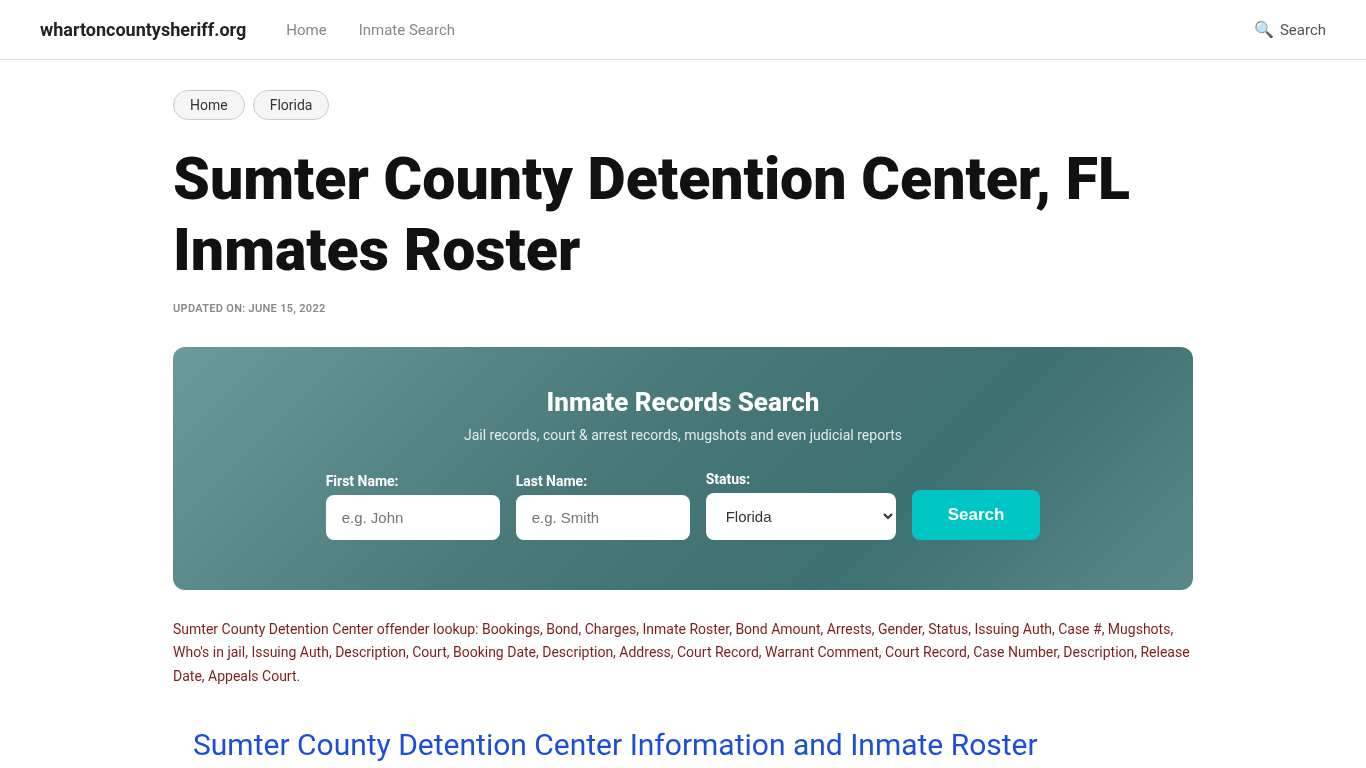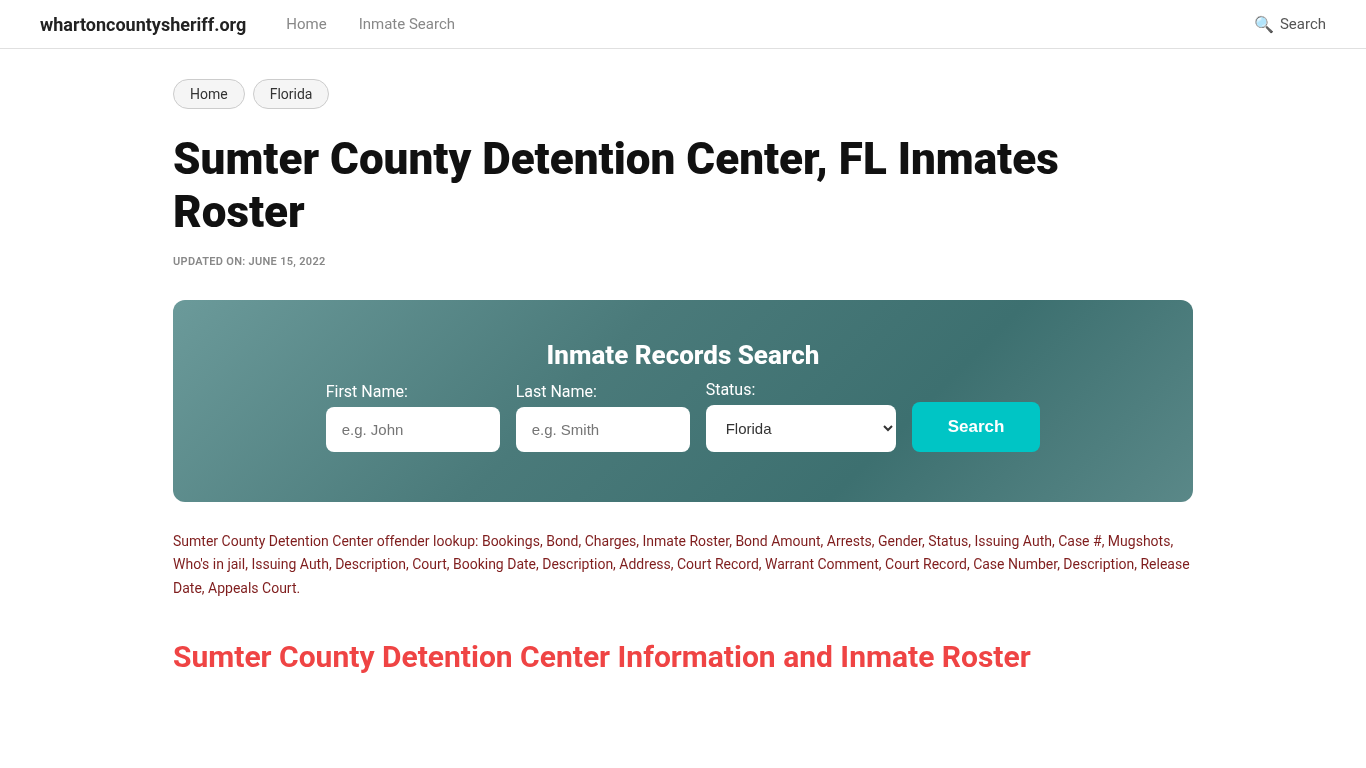--- a/index.html
+++ b/index.html
@@ -13,21 +13,21 @@
       background: #fff;
       color: #333;
       font-size: 16px;
     }
 
     
     .navbar {
       background: #fff;
       border-bottom: 1px solid #e0e0e0;
       padding: 0 40px;
-      height: 49px;
+      height: 60px;
       display: flex;
       align-items: center;
       gap: 40px;
     }
 
     .navbar-brand {
       font-weight: 700;
       font-size: 18px;
       color: #222;
       text-decoration: none;
@@ -88,21 +88,21 @@
     }
 
     .breadcrumb-item.active {
       background: #00b3b3;
       color: #fff;
       border-color: #00b3b3;
     }
 
     
     .page-title {
-      font-size: 44px;
+      font-size: 59px;
       font-weight: 900;
       color: #111;
       line-height: 1.2;
       margin-bottom: 16px;
     }
 
     .updated-on {
       font-size: 11px;
       color: #888;
       font-weight: 600;
@@ -141,23 +141,23 @@
     }
 
     .form-group {
       display: flex;
       flex-direction: column;
       gap: 6px;
       text-align: left;
     }
 
     .form-label {
-      font-size: 16px;
-      color: #fff;
-      font-weight: 400;
+      font-size: 14px;
+      color: #fff;
+      font-weight: 700;
     }
 
     .form-input {
       padding: 14px 16px;
       border-radius: 8px;
       border: none;
       font-size: 15px;
       color: #aaa;
       background: #fff;
       width: 174px;
@@ -193,23 +193,24 @@
     .description-text {
       font-size: 14px;
       color: #7f1d1d;
       line-height: 1.7;
       margin-bottom: 36px;
     }
 
     
     .section-title {
       font-size: 30px;
-      font-weight: 700;
-      color: #ef4444;
+      font-weight: 400;
+      color: #1d4ed8;
       line-height: 1.3;
+      margin-left: 20px;
     }
   </style>
 </head>
 <body>
 
 <nav class="navbar">
   <a class="navbar-brand">whartoncountysheriff.org</a>
   <div class="navbar-nav">
     <a class="nav-link" href="#">Home</a>
     <a class="nav-link" href="#">Inmate Search</a>
@@ -226,20 +227,21 @@
     <a class="breadcrumb-item" href="#">Home</a>
     <a class="breadcrumb-item" href="#">Florida</a>
   </div>
 
   <h1 class="page-title">Sumter County Detention Center, FL Inmates Roster</h1>
 
   <p class="updated-on">UPDATED ON: JUNE 15, 2022</p>
 
   <div class="search-box">
     <h2 class="search-box-title">Inmate Records Search</h2>
+    <p class="search-box-subtitle">Jail records, court &amp; arrest records, mugshots and even judicial reports</p>
 
     <div class="search-form">
       <div class="form-group">
         <label class="form-label">First Name:</label>
         <input class="form-input" type="text" placeholder="e.g. John" style="">
       </div>
 
       <div class="form-group">
         <label class="form-label">Last Name:</label>
         <input class="form-input" type="text" placeholder="e.g. Smith" style="">

